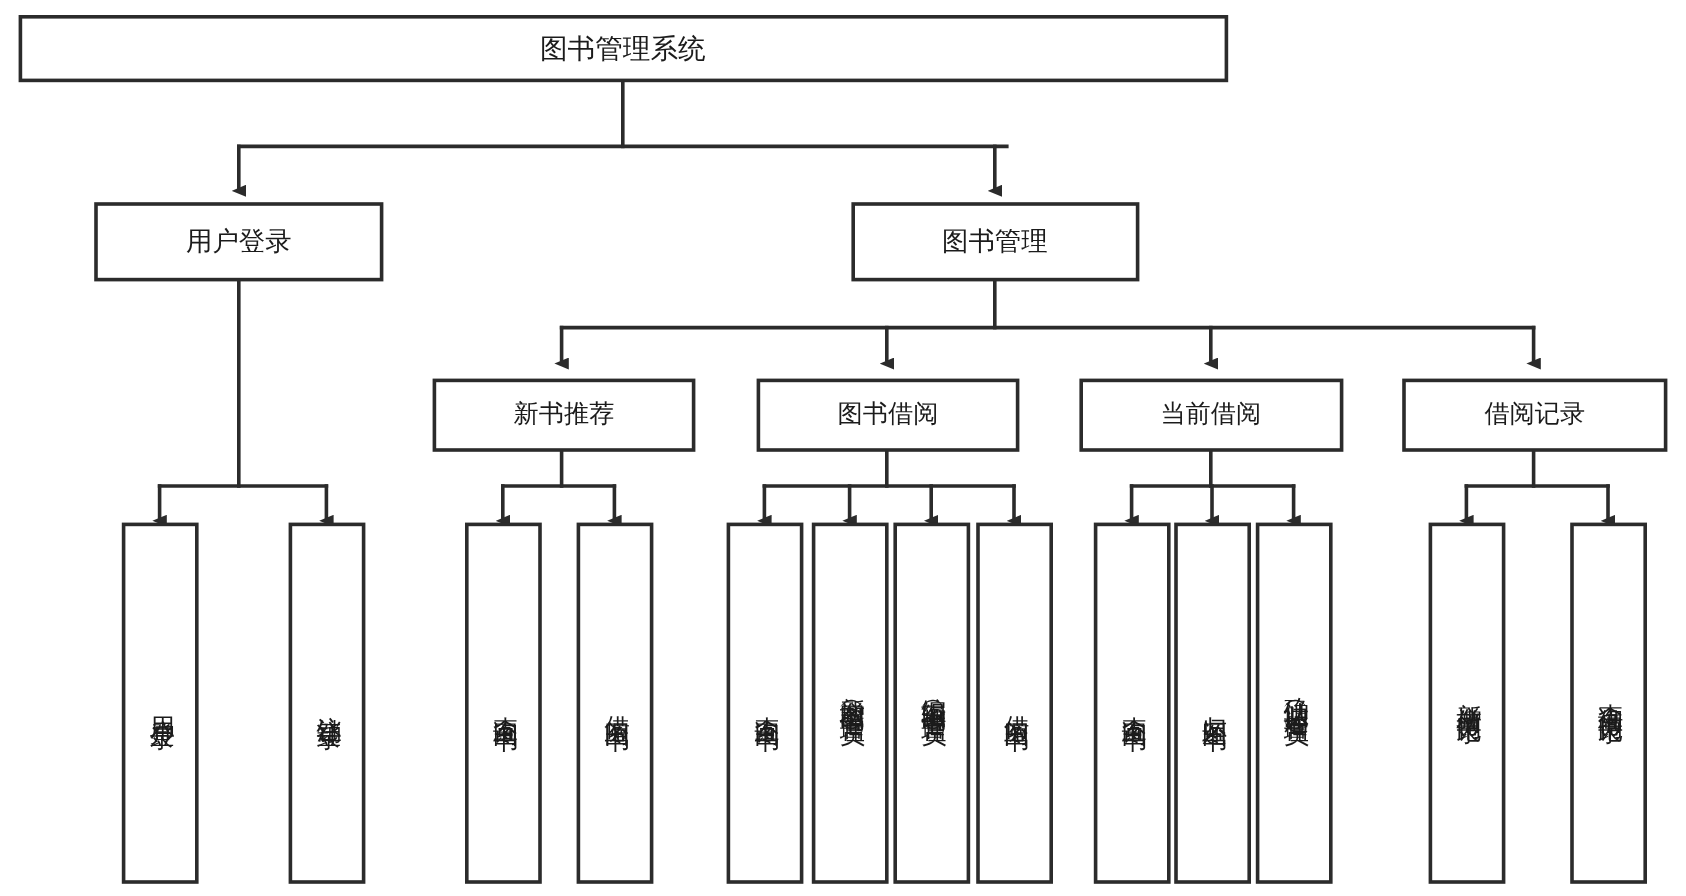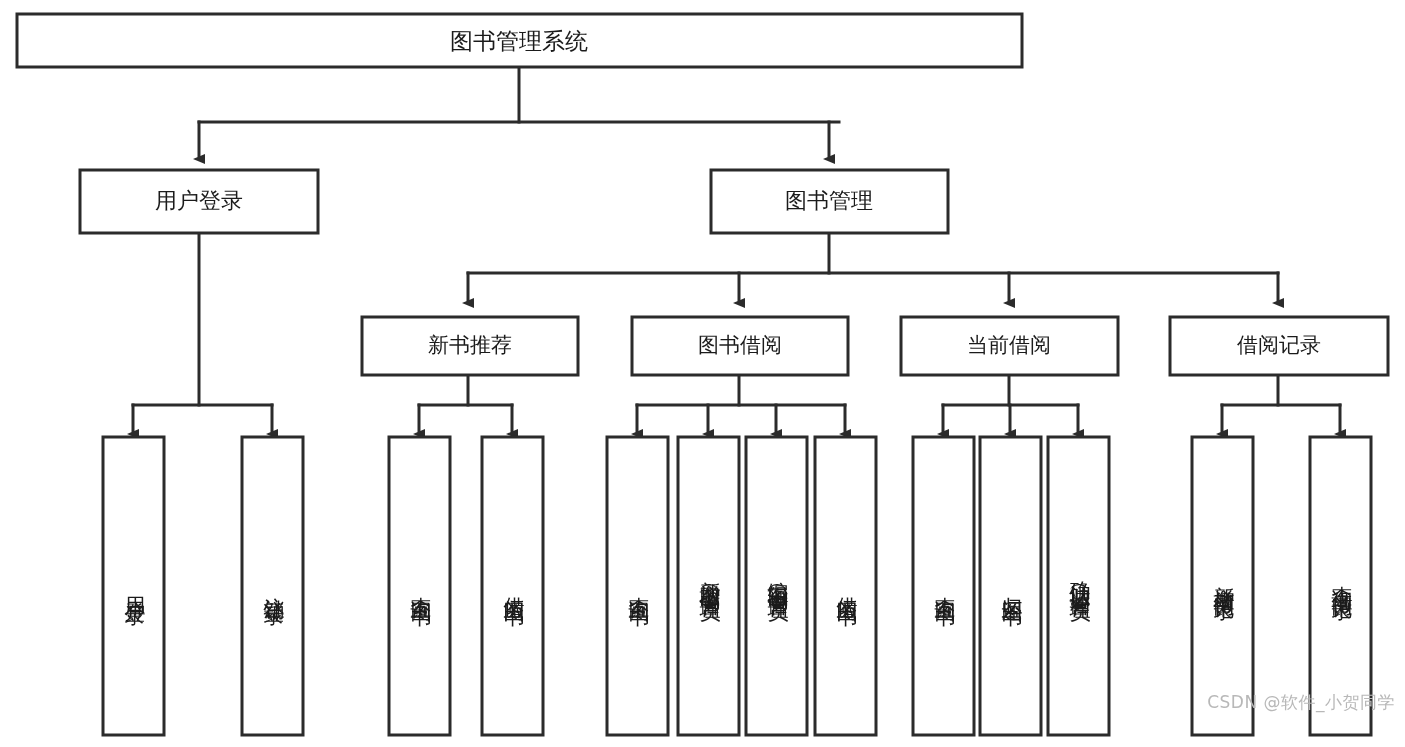--- a/index.html
+++ b/index.html
@@ -177,14 +177,13 @@
     <text class="node-label vert-label" x="846" y="586">借阅图书</text>
 
     <text class="node-label vert-label" x="944" y="586">查询图书</text>
     <text class="node-label vert-label" x="1011" y="586">归还图书</text>
     <text class="node-label vert-label" x="1079" y="578">确认归还（管理员）</text>
 
     <text class="node-label vert-label" x="1223" y="578">新增借阅记录</text>
     <text class="node-label vert-label" x="1341" y="578">查询借阅记录</text>
   </svg>
 
-  <div class="watermark">CSDN @软件_小贺同学</div>
 </div>
 
 </body></html>

